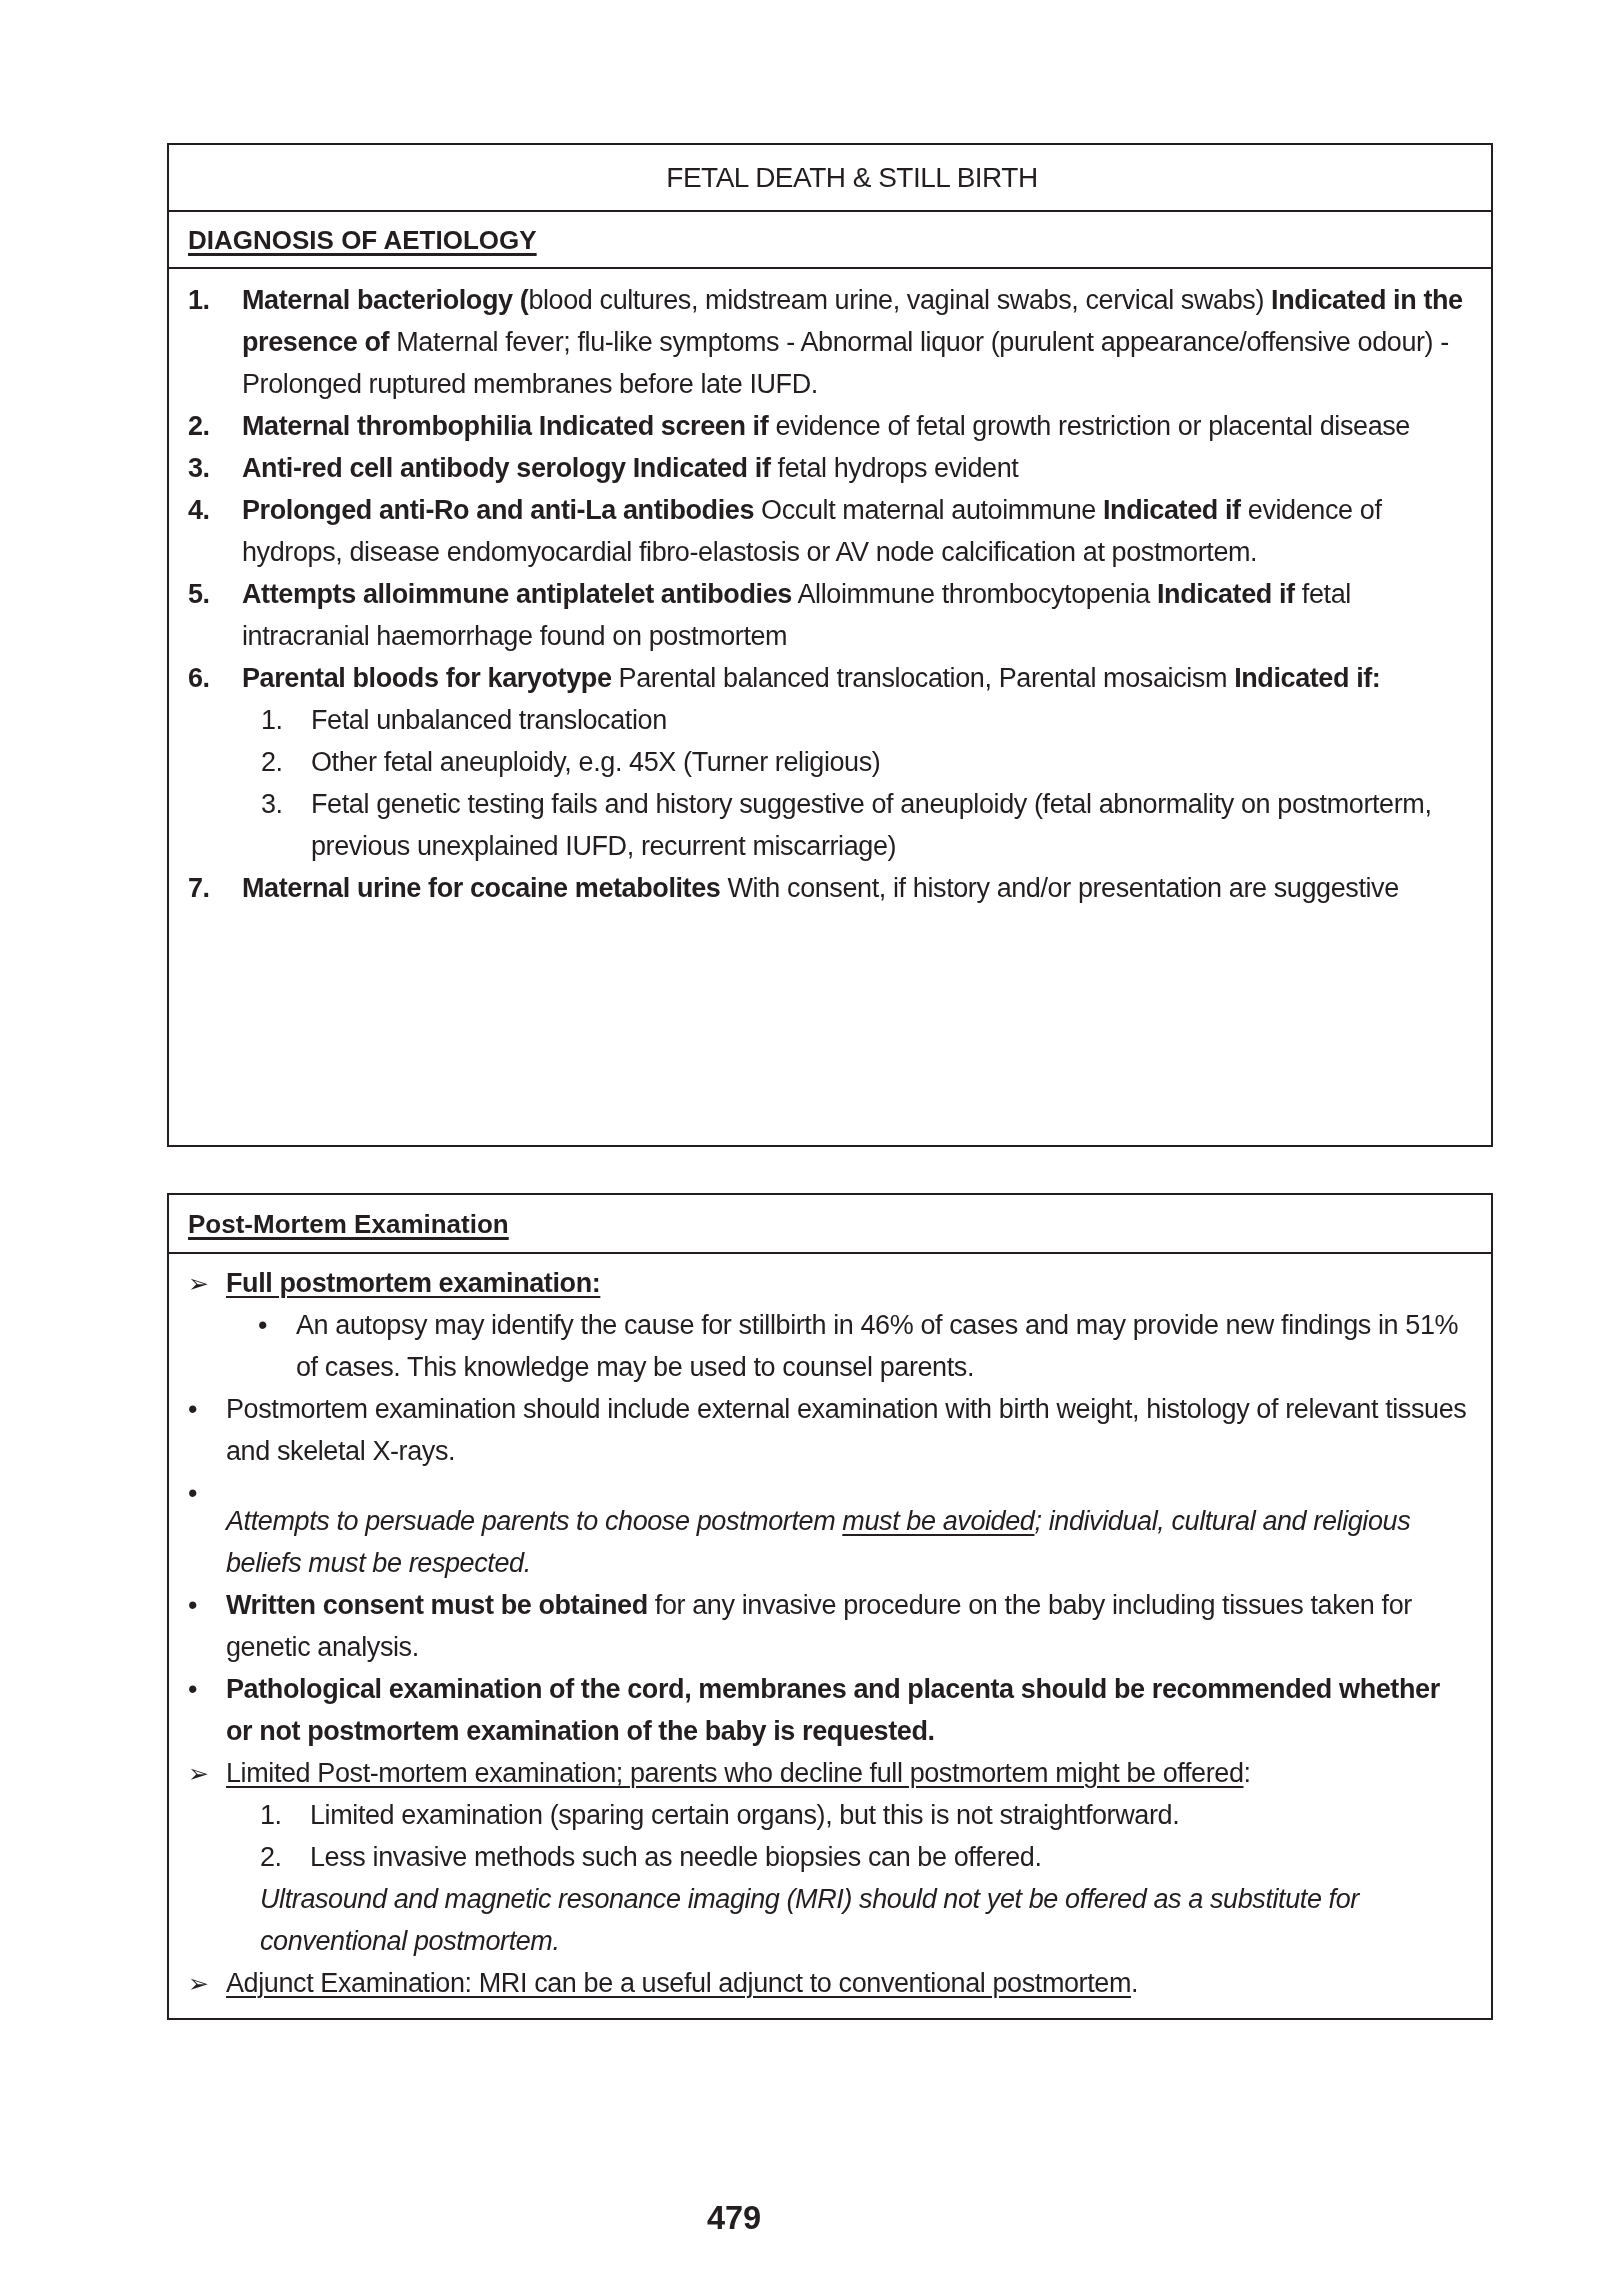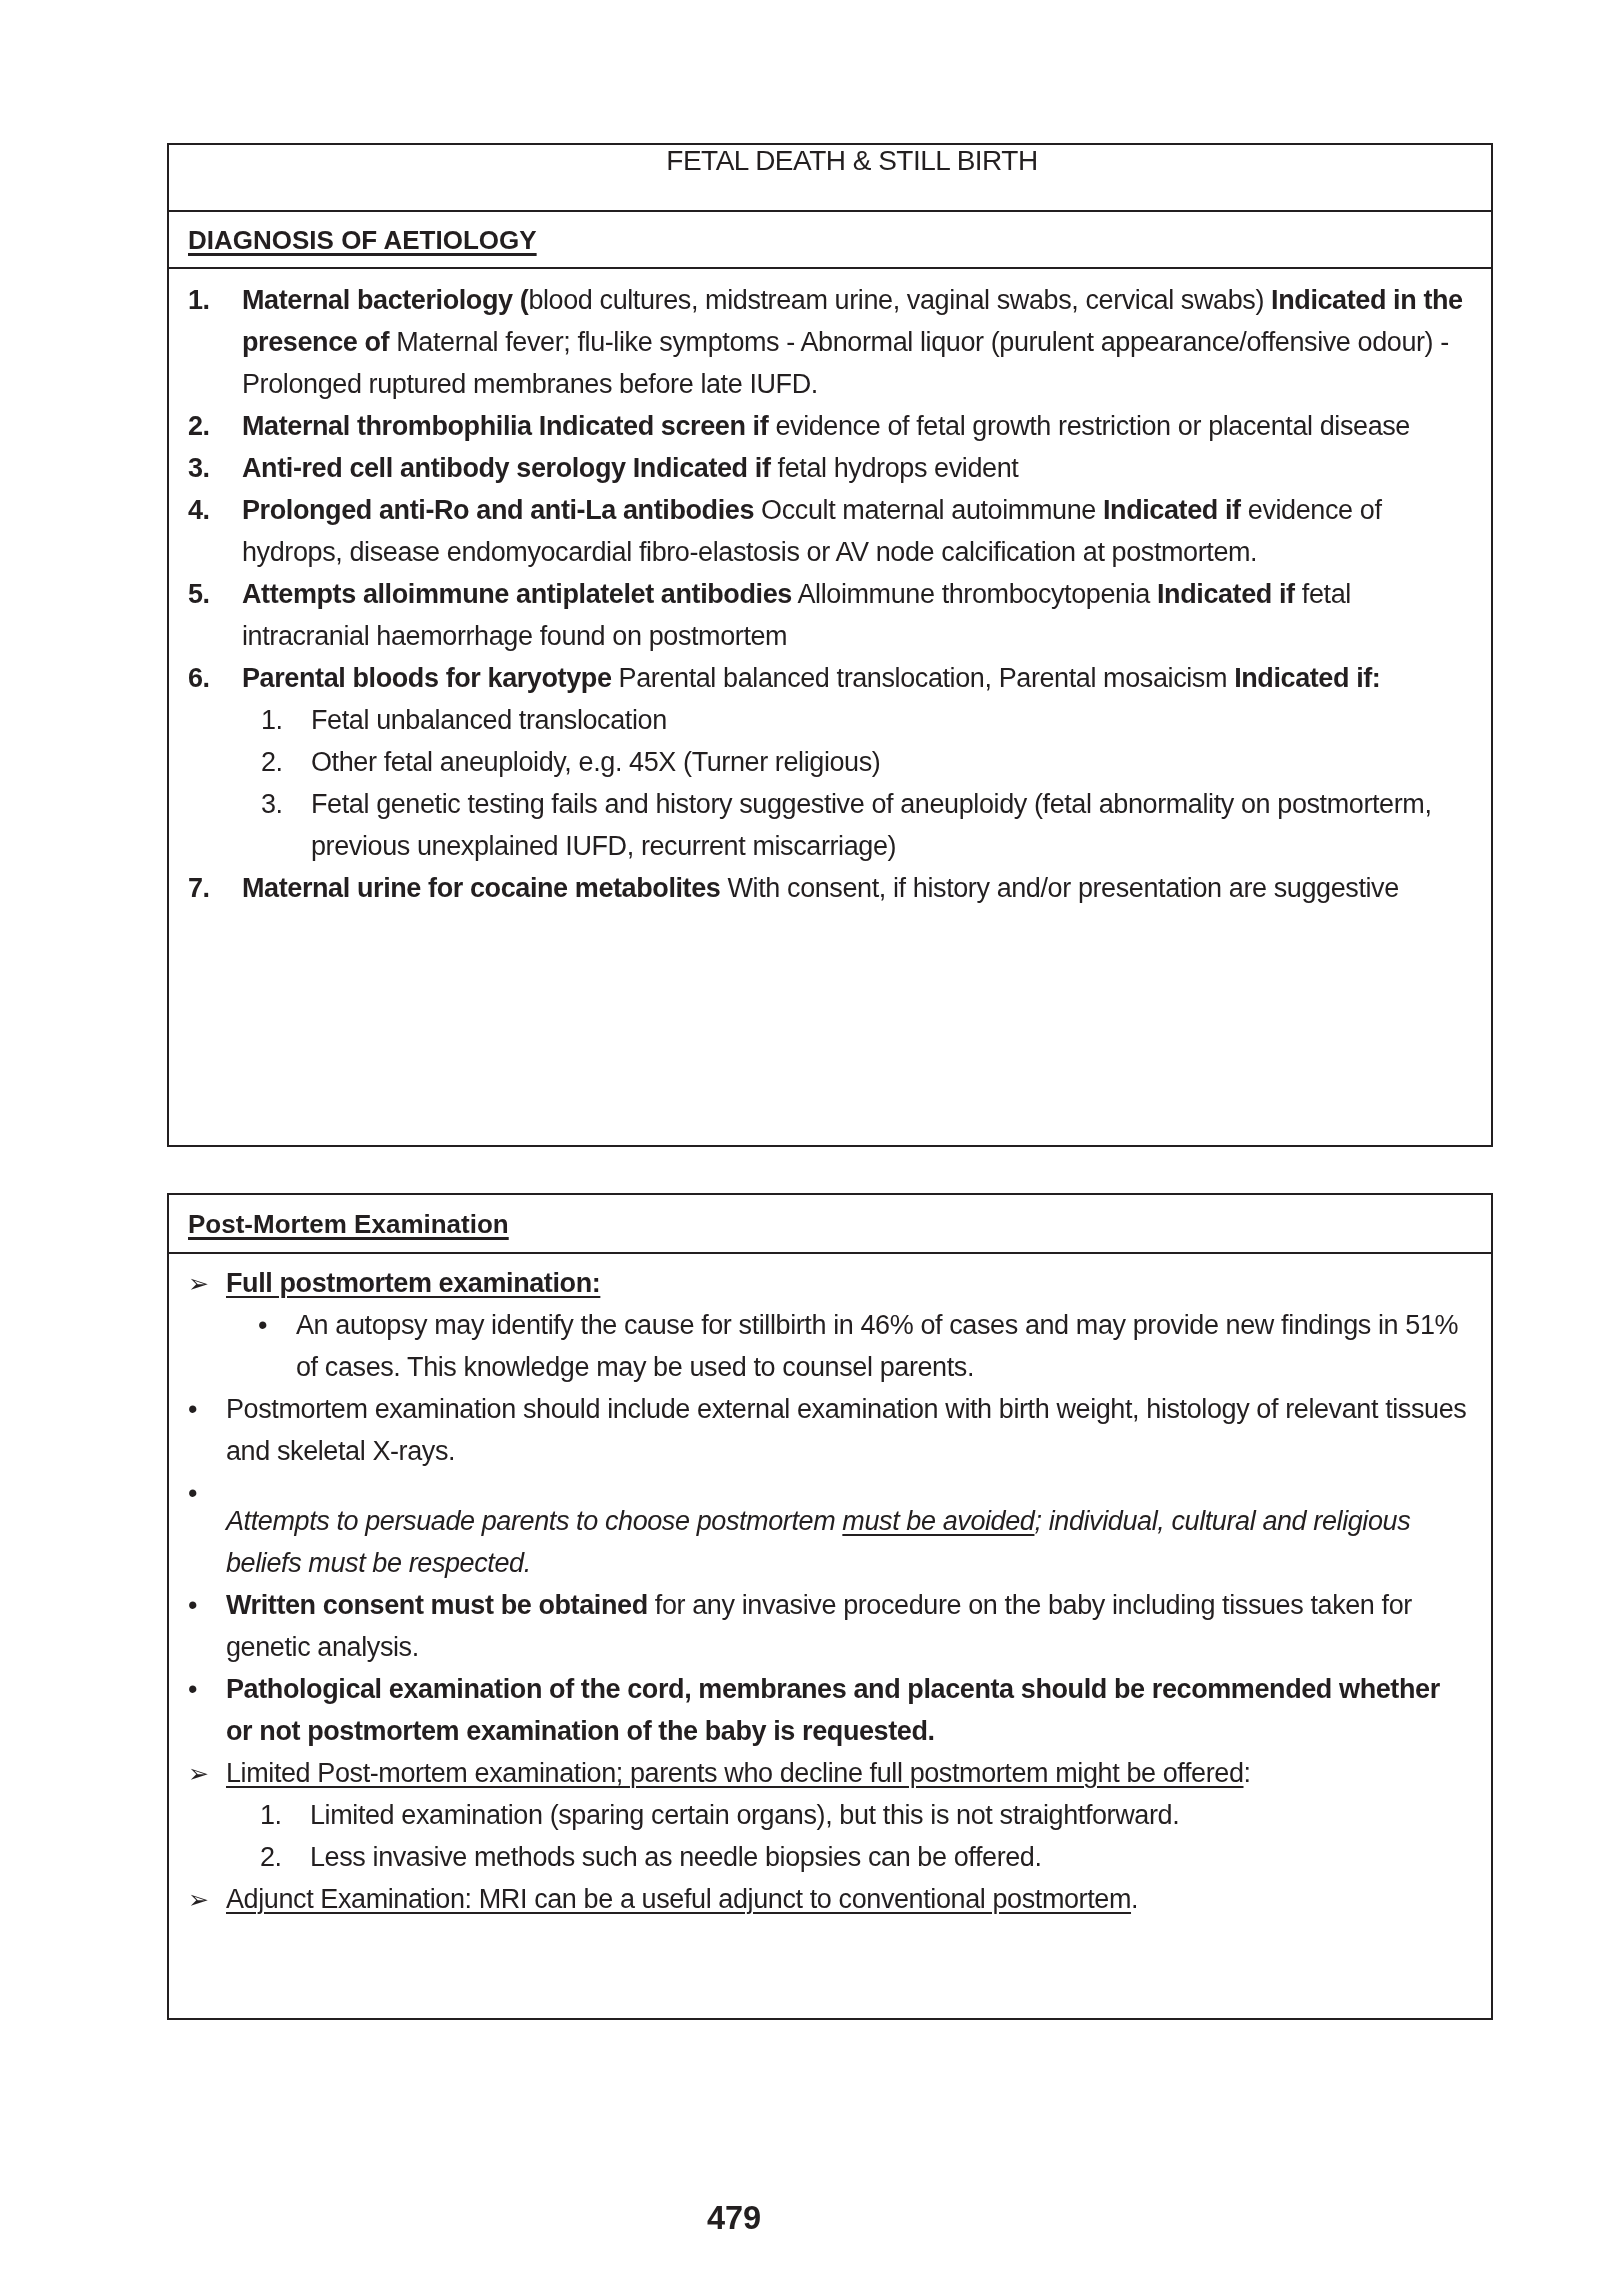--- a/index.html
+++ b/index.html
@@ -1,20 +1,20 @@
 <!DOCTYPE html>
 <html><head>
 <meta charset="utf-8">
 <style>
   html, body { margin: 0; padding: 0; background: #ffffff; }
   body { width: 1618px; height: 2273px; position: relative; font-family: "Liberation Sans", sans-serif; color: #231f20; }
   .tbl { position: absolute; left: 167px; width: 1326px; border: 2.9px solid #231f20; box-sizing: border-box; }
   .row { border-bottom: 2.9px solid #231f20; box-sizing: border-box; }
   .row:last-child { border-bottom: none; }
-  .title-row { height: 67px; display: flex; align-items: flex-start; justify-content: center; font-size: 28px; letter-spacing: -0.5px; padding-left: 44px; }
+  .title-row { height: 67px; display: flex; align-items: center; justify-content: center; font-size: 28px; letter-spacing: -0.5px; padding-left: 44px; }
   .head-row { padding: 9.6px 19px 9.6px 19px; font-size: 26px; font-weight: bold; line-height: 36px; }
   .head-row span { text-decoration: underline; text-decoration-thickness: 2.9px; text-underline-offset: 3.8px; display: inline-block; }
   .body { font-size: 27px; line-height: 42px; letter-spacing: -0.4px; }
   .ol { margin: 0; padding: 0; list-style: none; }
   .li { display: flex; }
   .num { width: 54px; flex: none; font-weight: bold; text-align: left; }
   .sub .num { font-weight: normal; width: 50px; }
   .txt { flex: 1; }
   b { font-weight: bold; }
   u { text-decoration-thickness: 1.9px; text-underline-offset: 3.8px; }
@@ -116,20 +116,21 @@
     </div>
     <div class="sub" style="margin-left:72px;">
       <div class="li">
           <span class="num">1.</span>
           <span class="txt">Limited examination (sparing certain organs), but this is not straightforward.</span>
         </div>
       <div class="li">
           <span class="num">2.</span>
           <span class="txt">Less invasive methods such as needle biopsies can be offered.</span>
         </div>
+      <div style="font-style:italic;">Ultrasound and magnetic resonance imaging (MRI) should not yet be offered as a substitute for conventional postmortem.</div>
     </div>
     <div class="li">
       <span class="arrow">➢</span>
       <span class="txt"><u>Adjunct Examination: MRI can be a useful adjunct to conventional postmortem</u><span>.</span></span>
     </div>
   </div>
 </div>
 
 <div class="pagenum">479</div>
 

